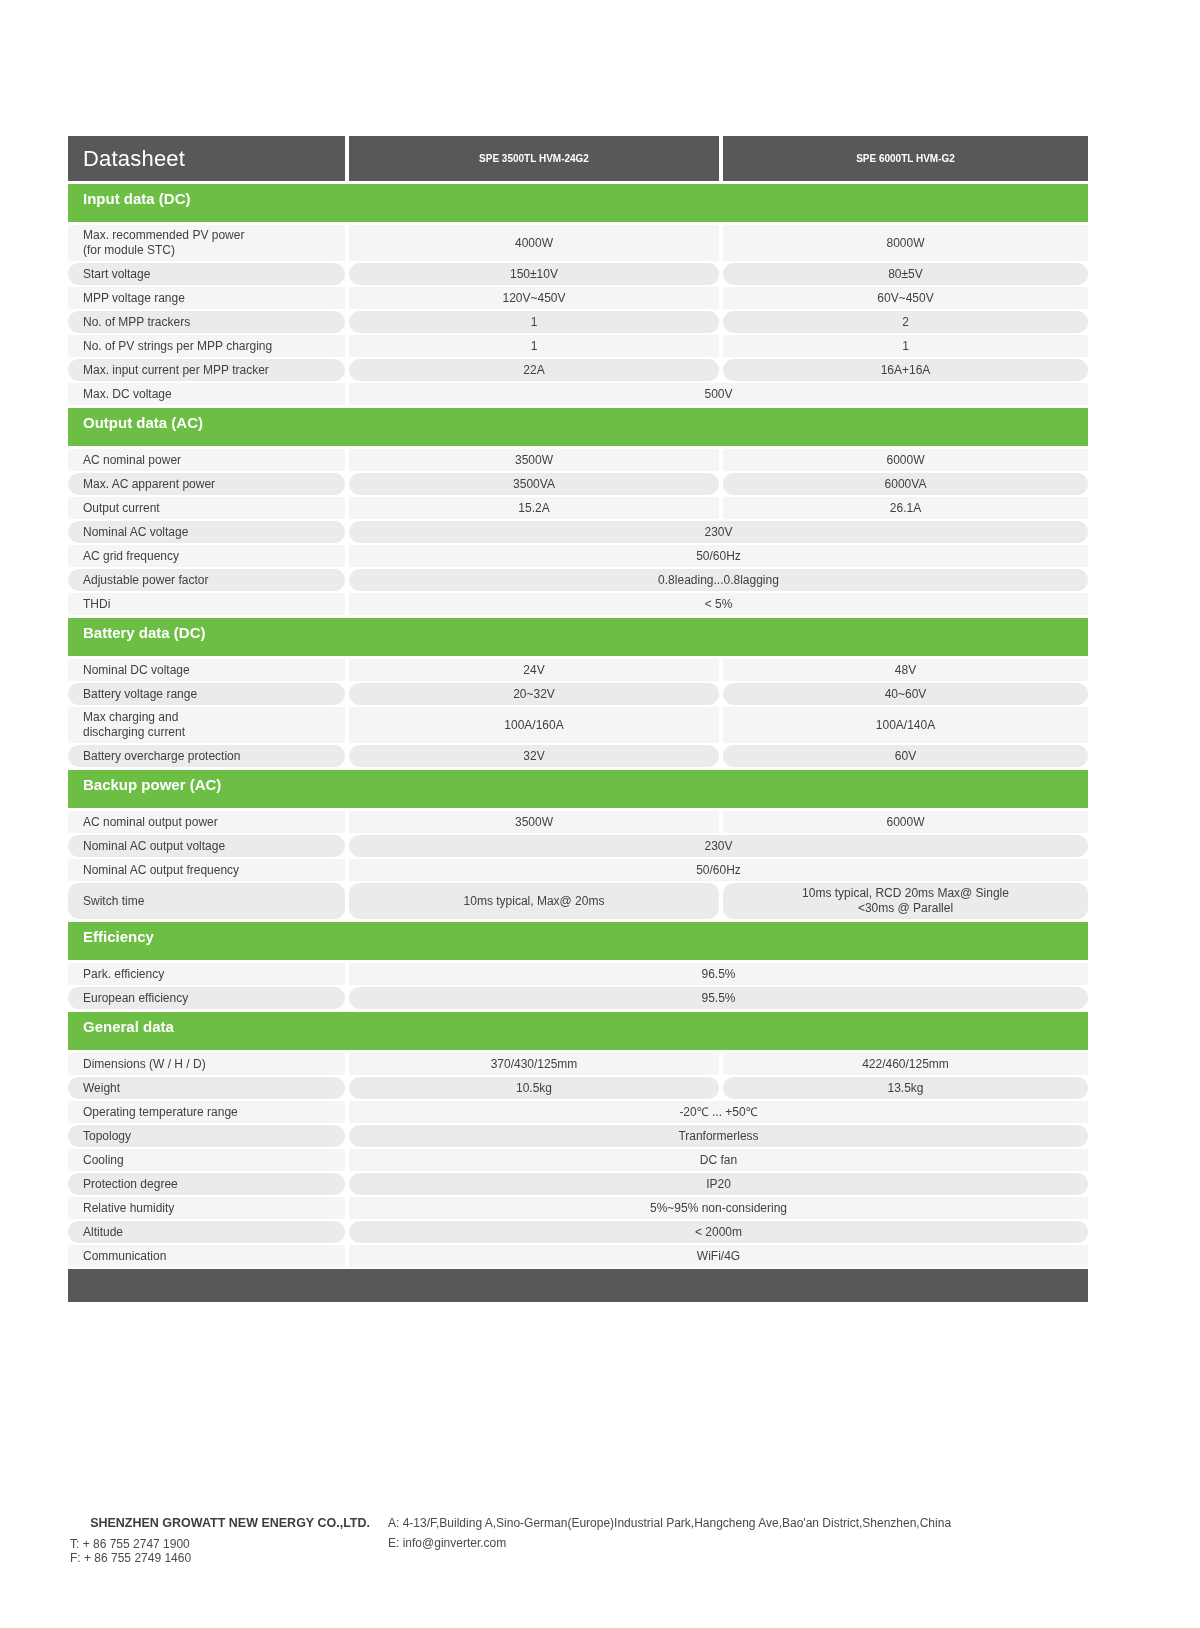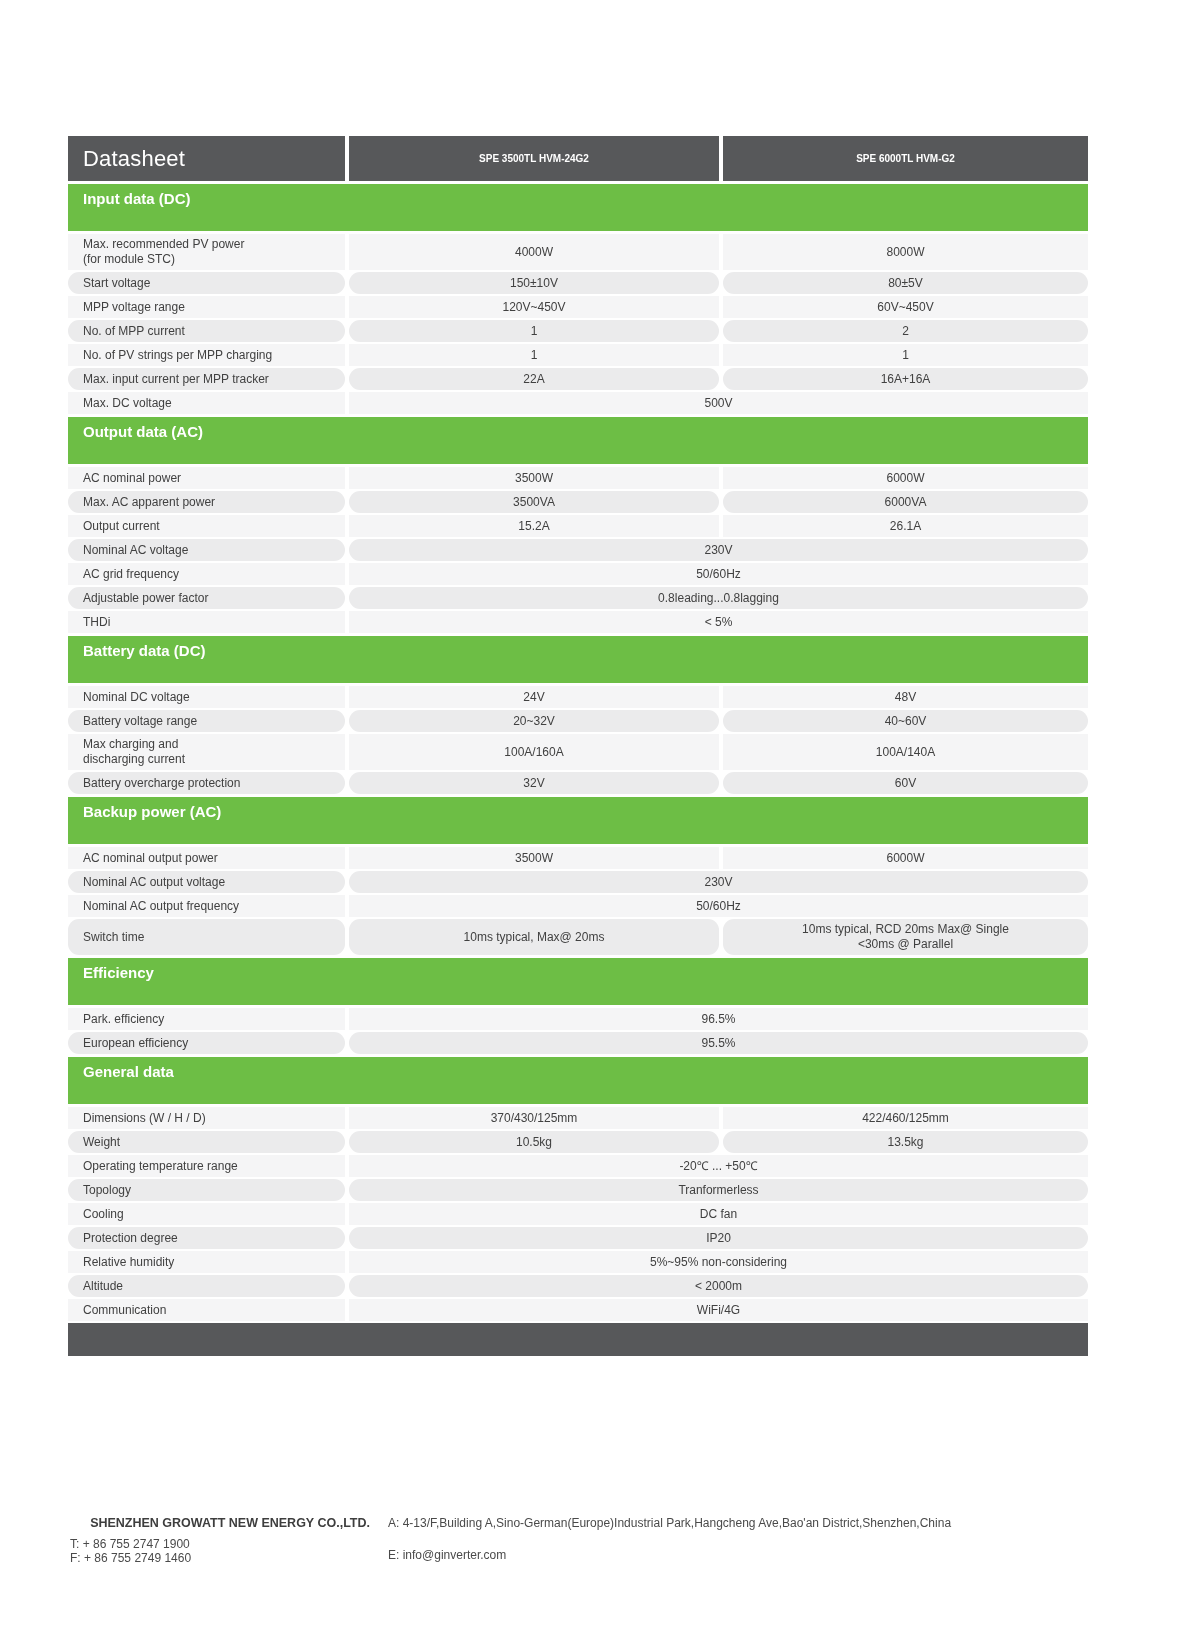--- a/index.html
+++ b/index.html
@@ -42,21 +42,21 @@
   .hdr-model{
     justify-content:center;
     font-weight:bold;
     font-size:10px;
   }
   .section-bar{
     background:var(--green);
     color:#ffffff;
     font-weight:bold;
     font-size:15px;
-    height:47px;
+    height:38px;
     line-height:29px;
     padding-left:15px;
     margin:3px 0;
   }
   .row{
     display:grid;
     column-gap:4px;
     margin-bottom:2px;
   }
   .row.dual{grid-template-columns:277px 370px 365px;}
@@ -110,21 +110,21 @@
     justify-content:space-between;
     padding-right:8px;
     white-space:nowrap;
     flex-direction:column;
   }
   .footer-right{
     padding-left:18px;
     flex:1;
   }
   .footer-right .addr{white-space:nowrap;}
-  .footer-right .mail{margin-top:18px;}
+  .footer-right .mail{margin-top:6px;}
 </style>
 </head>
 <body>
 
 <div class="page">
 
   <div class="table">
 
     <div class="hdr">
       <div class="hdr-cell hdr-title">Datasheet</div>
@@ -144,21 +144,21 @@
           <div class="cell label dark">Start voltage</div>
           <div class="cell value dark">150±10V</div>
           <div class="cell value dark">80±5V</div>
         </div>
         <div class="row dual">
           <div class="cell label light">MPP voltage range</div>
           <div class="cell value light">120V~450V</div>
           <div class="cell value light">60V~450V</div>
         </div>
         <div class="row dual">
-          <div class="cell label dark">No. of MPP current</div>
+          <div class="cell label dark">No. of MPP trackers</div>
           <div class="cell value dark">1</div>
           <div class="cell value dark">2</div>
         </div>
         <div class="row dual">
           <div class="cell label light">No. of PV strings per MPP charging</div>
           <div class="cell value light">1</div>
           <div class="cell value light">1</div>
         </div>
         <div class="row dual">
           <div class="cell label dark">Max. input current per MPP tracker</div>

